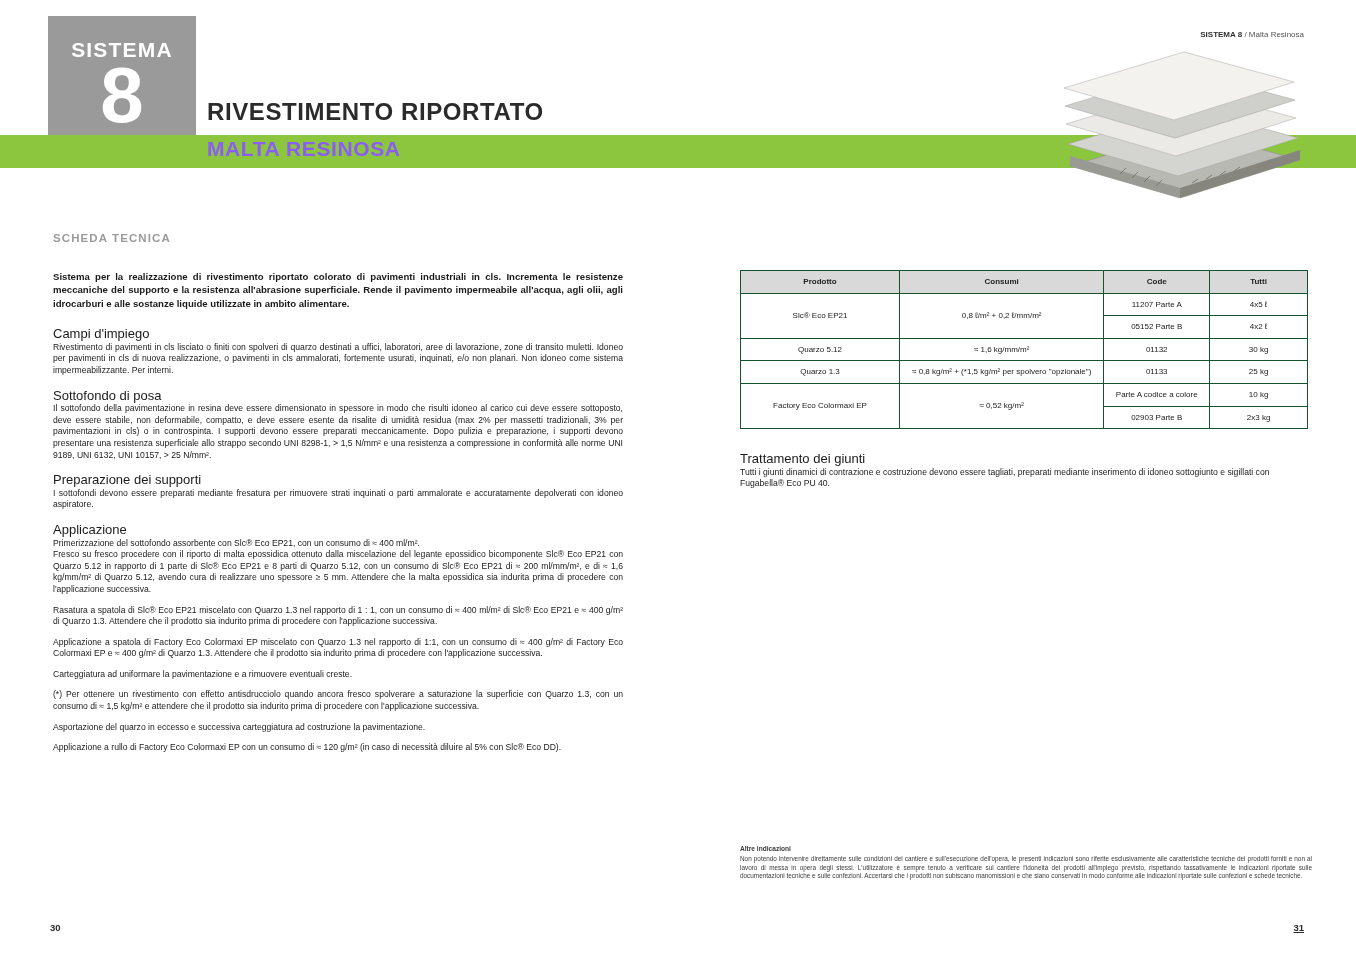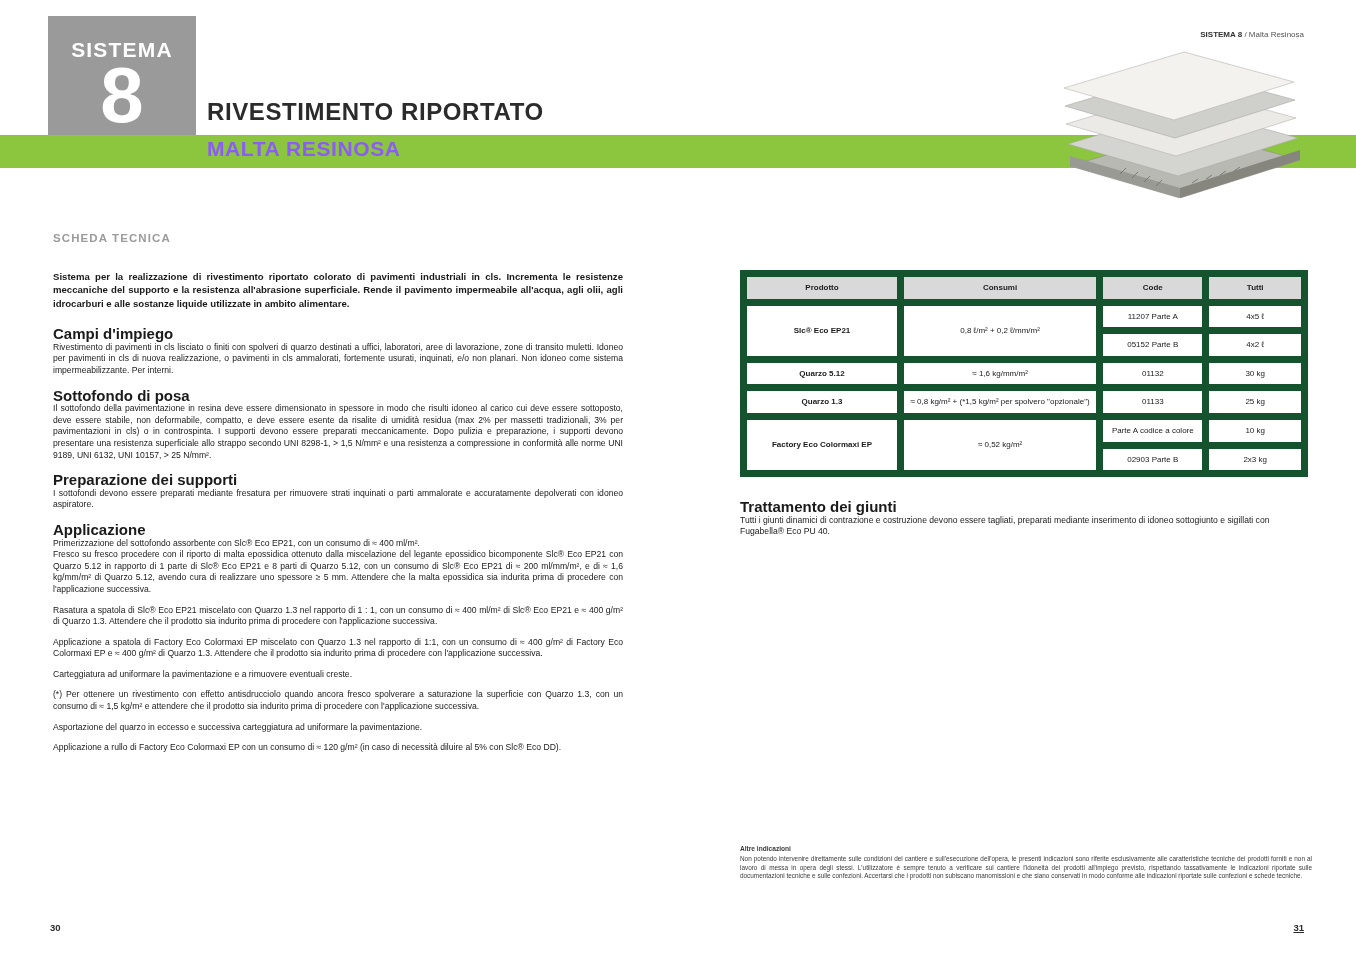--- a/index.html
+++ b/index.html
@@ -107,22 +107,22 @@
     line-height: 11.6px;
     text-align: justify;
   }
   .lead {
     font-weight: bold;
     font-size: 9.6px;
     line-height: 13.4px;
     margin-bottom: 18px;
   }
   .sec-h {
-    font-weight: bold;
-    font-size: 15px;
+    font-weight: normal;
+    font-size: 13px;
     margin-top: 13px;
     margin-bottom: 2px;
   }
   .p { margin: 0 0 9px 0; }
   .p.tight { margin-bottom: 0; }
 
   
   .col-right {
     position: absolute;
     top: 270px; left: 740px;
@@ -134,33 +134,33 @@
     font-weight: bold;
     font-size: 8.6px;
     margin-bottom: 6px;
   }
   table.consumi {
     border-collapse: collapse;
     width: 568px;
     font-size: 8px;
   }
   table.consumi td, table.consumi th {
-    border: 7px solid #14532d;
+    border: 1px solid #14532d;
     text-align: center;
     vertical-align: middle;
     padding: 5px 3px;
   }
   table.consumi thead th {
     background: #d9d9d9;
     font-weight: bold;
     font-size: 8px;
     padding: 5px 3px;
     color: #222;
   }
-  table.consumi td.prod { font-weight: bold; }
+  table.consumi td.prod { font-weight: normal; }
   .col-prod  { width: 160px; }
   .col-cons  { width: 208px; }
   .col-code  { width: 104px; }
   .col-pack  { width: 96px; }
 
   .giunti {
     margin-top: 24px;
   }
   .giunti .sec-h { margin-top: 0; }
 
@@ -242,21 +242,21 @@
   <div class="sec-h">Preparazione dei supporti</div>
   <div class="p">I sottofondi devono essere preparati mediante fresatura per rimuovere strati inquinati o parti ammalorate e accuratamente depolverati con idoneo aspiratore.</div>
 
   <div class="sec-h">Applicazione</div>
   <div class="p tight">Primerizzazione del sottofondo assorbente con Slc® Eco EP21, con un consumo di ≈ 400 ml/m².</div>
   <div class="p">Fresco su fresco procedere con il riporto di malta epossidica ottenuto dalla miscelazione del legante epossidico bicomponente Slc® Eco EP21 con Quarzo 5.12 in rapporto di 1 parte di Slc® Eco EP21 e 8 parti di Quarzo 5.12, con un consumo di Slc® Eco EP21 di ≈ 200 ml/mm/m², e di ≈ 1,6 kg/mm/m² di Quarzo 5.12, avendo cura di realizzare uno spessore ≥ 5 mm. Attendere che la malta epossidica sia indurita prima di procedere con l'applicazione successiva.</div>
   <div class="p">Rasatura a spatola di Slc® Eco EP21 miscelato con Quarzo 1.3 nel rapporto di 1 : 1, con un consumo di ≈ 400 ml/m² di Slc® Eco EP21 e ≈ 400 g/m² di Quarzo 1.3. Attendere che il prodotto sia indurito prima di procedere con l'applicazione successiva.</div>
   <div class="p">Applicazione a spatola di Factory Eco Colormaxi EP miscelato con Quarzo 1.3 nel rapporto di 1:1, con un consumo di ≈ 400 g/m² di Factory Eco Colormaxi EP e ≈ 400 g/m² di Quarzo 1.3. Attendere che il prodotto sia indurito prima di procedere con l'applicazione successiva.</div>
   <div class="p">Carteggiatura ad uniformare la pavimentazione e a rimuovere eventuali creste.</div>
   <div class="p">(*) Per ottenere un rivestimento con effetto antisdrucciolo quando ancora fresco spolverare a saturazione la superficie con Quarzo 1.3, con un consumo di ≈ 1,5 kg/m² e attendere che il prodotto sia indurito prima di procedere con l'applicazione successiva.</div>
-  <div class="p">Asportazione del quarzo in eccesso e successiva carteggiatura ad uniformare la pavimentazione.</div>
+  <div class="p">Asportazione del quarzo in eccesso e successiva carteggiatura ad costruzione la pavimentazione.</div>
   <div class="p">Applicazione a rullo di Factory Eco Colormaxi EP con un consumo di ≈ 120 g/m² (in caso di necessità diluire al 5% con Slc® Eco DD).</div>
 </div>
 
 <div class="col-right">
 
   <table class="consumi">
     <thead>
       <tr>
         <th class="col-prod">Prodotto</th>
         <th class="col-cons">Consumi</th>

